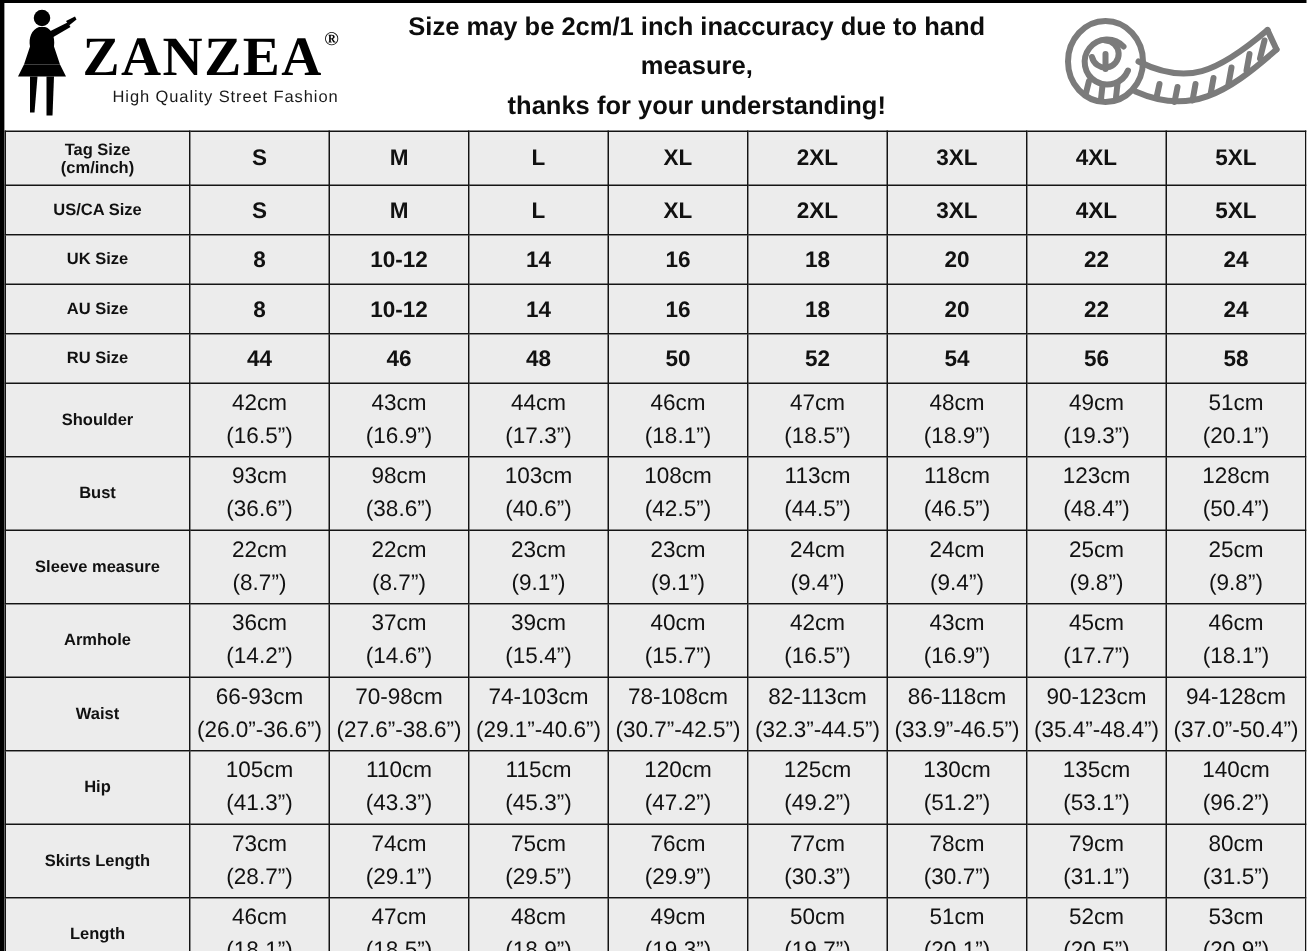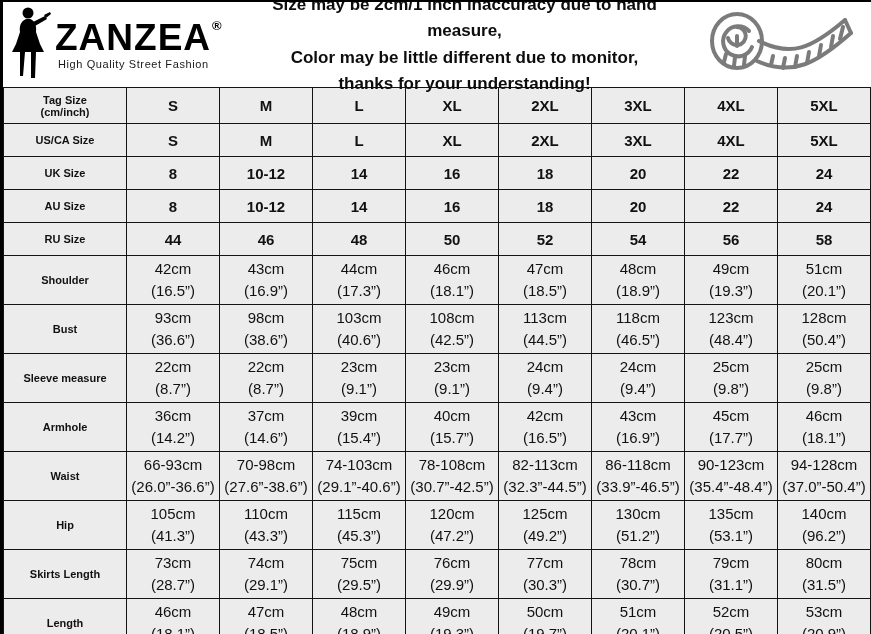--- a/index.html
+++ b/index.html
@@ -26,38 +26,38 @@
     width: 240px;
     display: flex;
     align-items: center;
     padding-left: 8px;
     box-sizing: border-box;
     flex: none;
   }
   .logo svg { flex: none; }
   .wordmark-block { margin-left: 2px; line-height: 1; }
   .wordmark {
-    font-family: Liberation Sans, sans-serif;
+    font-family: Liberation Serif, serif;
     font-weight: bold;
     font-size: 37px;
     letter-spacing: 1px;
     color: #000;
     white-space: nowrap;
   }
   .wordmark sup {
     font-size: 13px;
     vertical-align: 20px;
     margin-left: 1px;
   }
   .tagline {
     font-size: 11px;
     letter-spacing: 0.6px;
     color: #1a1a1a;
     margin-top: 3px;
-    margin-left: 3px;
+    margin-left: 20px;
     white-space: nowrap;
   }
   .notice {
     flex: 1;
     text-align: center;
     font-size: 17px;
     font-weight: 600;
     line-height: 1.55;
     color: #0d0d0d;
   }
@@ -121,21 +121,20 @@
       </svg>
     </span>
     <div class="wordmark-block">
       <div class="wordmark"><span>ZANZEA</span><sup>®</sup></div>
       <div class="tagline">High Quality Street Fashion</div>
     </div>
   </div>
 
   <div class="notice">
     <div>Size may be 2cm/1 inch inaccuracy due to hand measure,</div>
-    <div>Color may be little different due to monitor,</div>
     <div>thanks for your understanding!</div>
   </div>
 
   <div class="tape">
     <svg width="160" height="80" viewBox="0 0 160 80" fill="none" stroke="#7b7b7b" stroke-width="4" stroke-linecap="round" stroke-linejoin="round" aria-hidden="true">
 
       <ellipse cx="38" cy="36" rx="25" ry="27"></ellipse>
       <path d="M50 26 a15 15 0 1 0 3 16"></path>
       <path d="M38 22 a9 9 0 1 1 -9 11"></path>
       <path d="M38 31 l0 10"></path>

